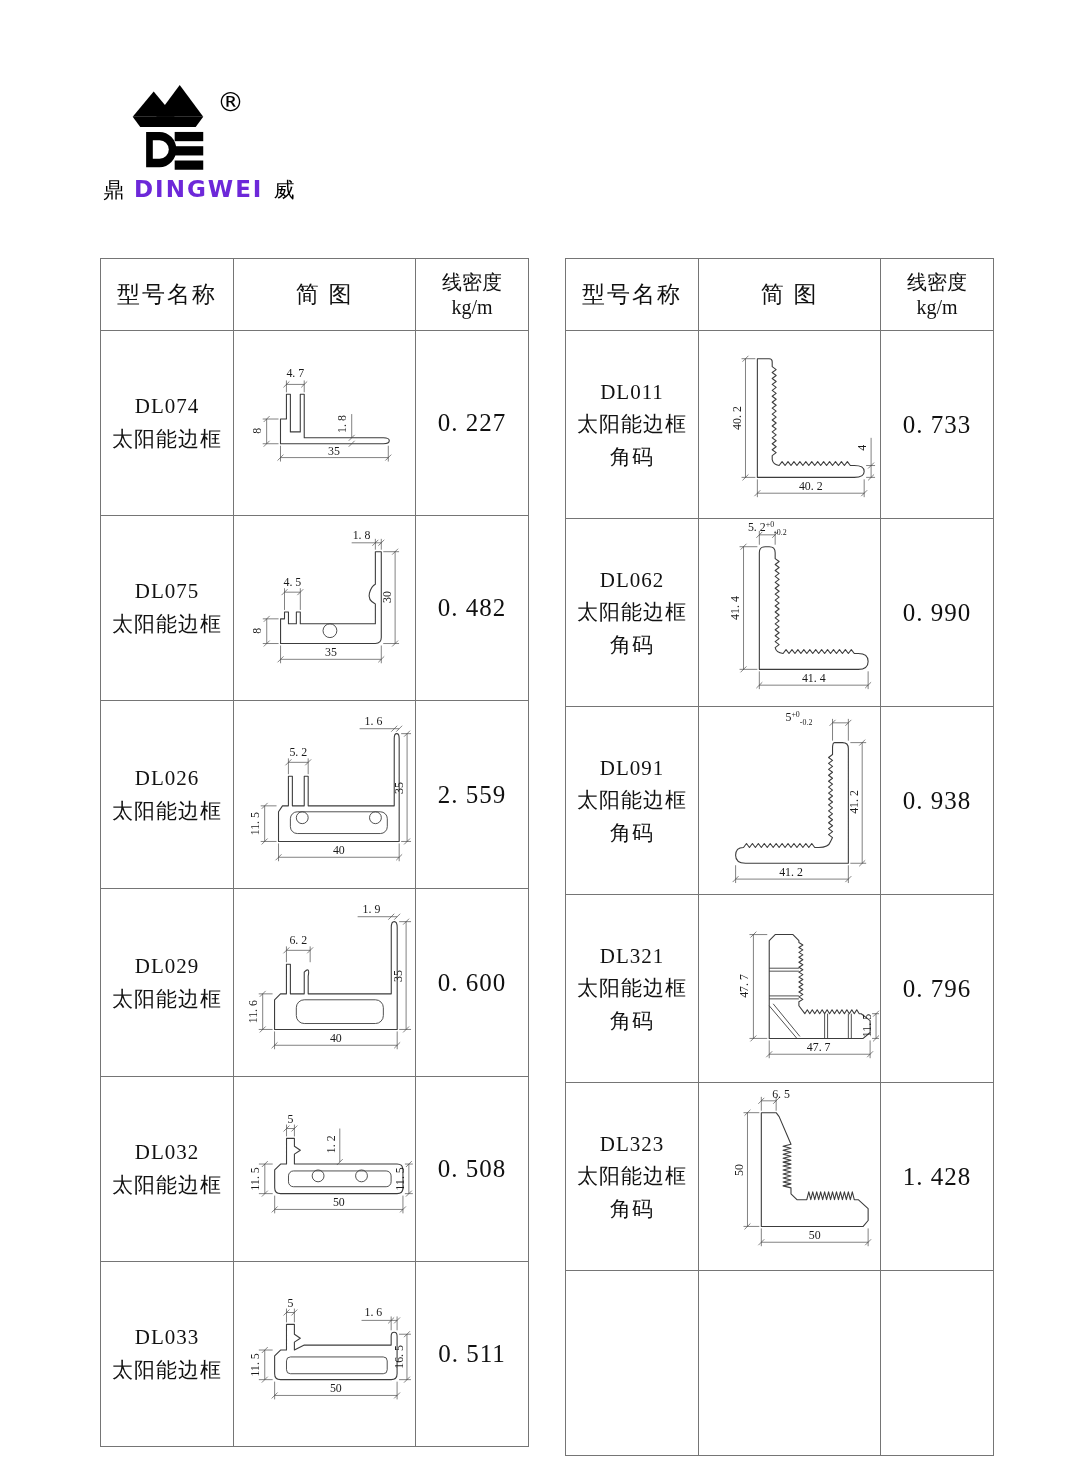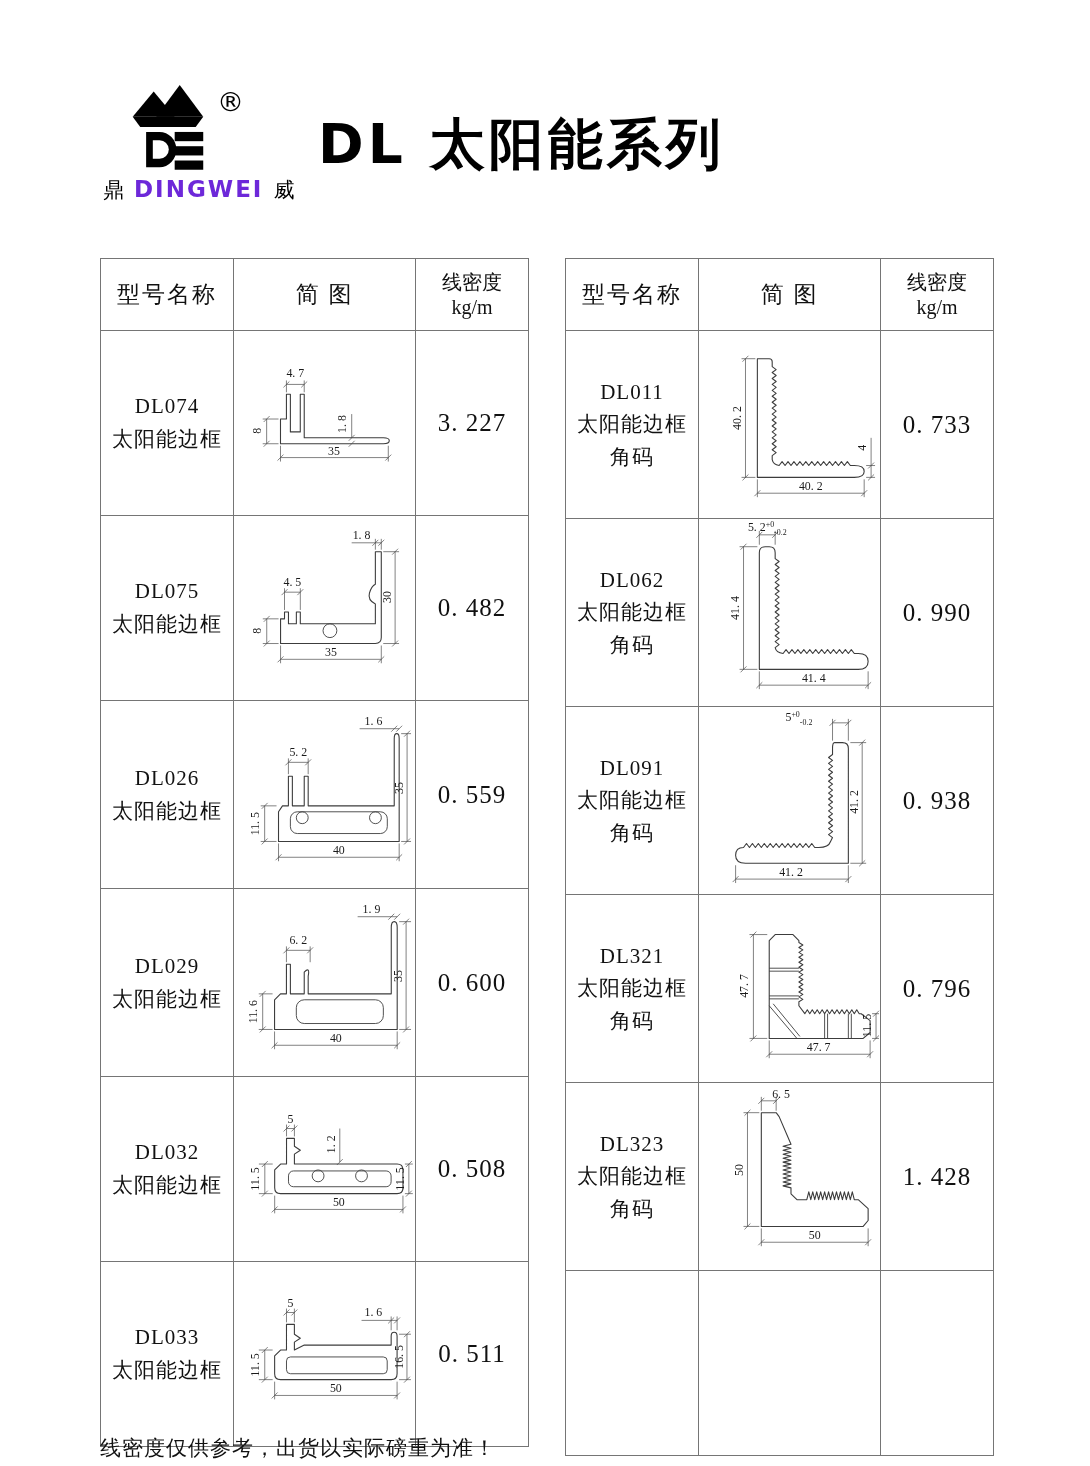--- a/index.html
+++ b/index.html
@@ -51,21 +51,20 @@
       <rect x="52" y="73" width="34" height="11" fill="#000"></rect>
       <rect x="52" y="90" width="34" height="11" fill="#000"></rect>
     </svg>
     <span class="reg">®</span>
     <div class="brandline">
       <span class="cjk">鼎</span>
       <span class="latin">DINGWEI</span>
       <span class="cjk">威</span>
     </div>
   </div>
-  <h1 class="title">DL  太阳能系列</h1>
 
   <table class="cat left">
     <colgroup>
         <col style="width:133px">
         <col style="width:182px">
         <col style="width:113px">
       </colgroup>
     <tbody>
         <tr class="hdr">
       <th class="th-model">型号名称</th>
@@ -87,21 +86,21 @@
           <path class="dim" d="M52,46 V34 M70,46 V34 M52,38 H70 M49,41 L55,35 M67,41 L73,35"></path>
           <text class="dlab" x="61" y="31">4. 7</text>
           <path class="dim" d="M44,73 H28 M44,98 H28 M32,73 V98 M29,76 L35,70 M29,101 L35,95"></path>
           <text class="dlab" transform="rotate(-90 26 85)" x="26" y="85">8</text>
           <path class="dim" d="M118,68 V92 M115,95 L121,89 M115,101 L121,95"></path>
           <text class="dlab" transform="rotate(-90 112 78)" x="112" y="78">1. 8</text>
           <path class="dim" d="M46,100 V116 M155,100 V116 M46,112 H155 M43,115 L49,109 M152,115 L158,109"></path>
           <text class="dlab" x="100" y="109">35</text>
         </svg>
       </td>
-      <td class="density-cell">3. 227</td>
+      <td class="density-cell">0. 227</td>
     </tr>
 
     <tr class="row">
       <td class="model-cell">
         <div>DL075</div>
         <div>太阳能边框</div>
       </td>
       <td>
         <svg width="180" height="158" viewBox="0 0 182 160">
           <path class="outl" d="M46,93 H50 V86 H54 V98 H62 V86 H66 V98 H142 V78 Q134,74 136,67 Q138,60 142,58 V25 H148 V112 Q148,118 142,118 H46 Z"></path>
@@ -137,21 +136,21 @@
           <path class="dim" d="M126,28 H166 M158,31 L164,25 M163,31 L169,25"></path>
           <text class="dlab" x="140" y="24">1. 6</text>
           <path class="dim" d="M168,33 H178 M168,142 H178 M174,33 V142 M171,36 L177,30 M171,145 L177,139"></path>
           <text class="dlab" transform="rotate(-90 170 88)" x="170" y="88">35</text>
           <path class="dim" d="M42,106 H26 M42,142 H26 M30,106 V142 M27,109 L33,103 M27,145 L33,139"></path>
           <text class="dlab" transform="rotate(-90 24 124)" x="24" y="124">11. 5</text>
           <path class="dim" d="M44,144 V162 M166,144 V162 M44,158 H166 M41,161 L47,155 M163,161 L169,155"></path>
           <text class="dlab" x="105" y="155">40</text>
         </svg>
       </td>
-      <td class="density-cell">0. 559</td>
+      <td class="density-cell">2. 559</td>
     </tr>
 
     <tr class="row">
       <td class="model-cell">
         <div>DL029</div>
         <div>太阳能边框</div>
       </td>
       <td>
         <svg width="180" height="183" viewBox="0 0 182 185">
           <path class="outl" d="M40,112 L46,106 H52 V76 H56 V106 H70 V84 Q76,78 74,88 L74,106 H158 V39 Q158,33 161,33 Q164,33 164,39 V142 H40 Z"></path>
@@ -341,14 +340,13 @@
     </tr>
 
     <tr class="row">
       <td class="model-cell"></td>
       <td></td>
       <td class="density-cell"></td>
     </tr>
   </tbody>
     </table>
 
-  <div class="footer">线密度仅供参考，出货以实际磅重为准！</div>
 </div>
 
 </body></html>

